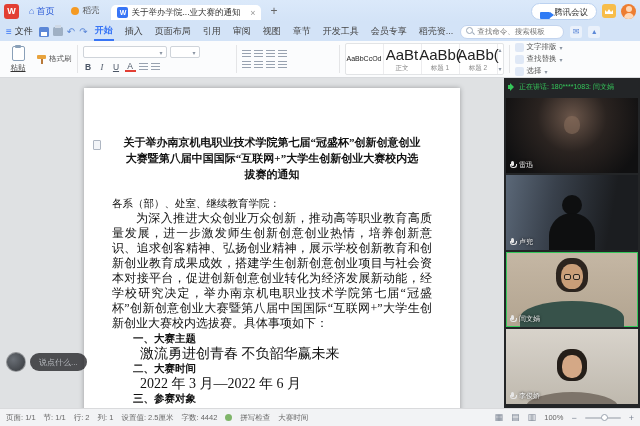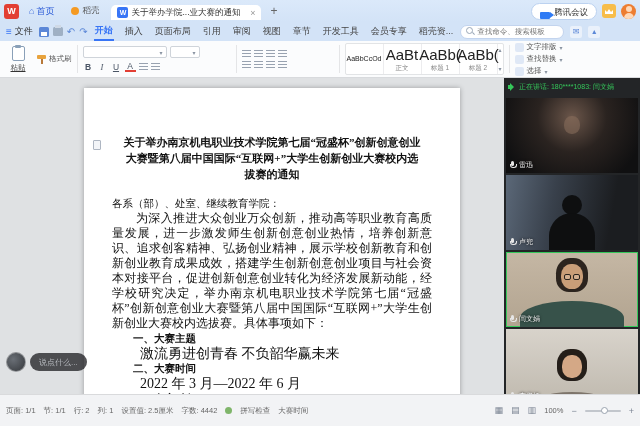--- a/index.html
+++ b/index.html
@@ -155,21 +155,21 @@
   .t4 .shoulders { bottom:-18px; width:92px; height:30px; background:#7d746a; }
   .t1 .face { top:18px; width:16px; height:18px; background:#8a6f5d; opacity:.55; }
   .plabel { position:absolute; left:3px; bottom:3px; display:flex; align-items:center; gap:3px;
     color:#f2f2f2; font-size:7px; text-shadow:0 0 3px #000; }
   .mic { width:7px; height:8px; position:relative; flex:0 0 auto; }
   .mic::before { content:""; position:absolute; left:2px; top:0; width:3px; height:5px; background:#e6e6e6; border-radius:1.5px; }
   .mic::after { content:""; position:absolute; left:0.5px; top:3px; width:5px; height:3px;
     border:1px solid #e6e6e6; border-top:none; border-radius:0 0 3px 3px; }
 
   
-  .statusbar { position:absolute; left:0; right:0; bottom:0; height:32px; background:#f2f3f5;
+  .statusbar { position:absolute; left:0; right:0; bottom:0; height:18px; background:#f2f3f5;
     border-top:1px solid #d9dadc; display:flex; align-items:center; gap:8px; padding:0 6px;
     font-size:7.5px; color:#666; }
   .sspacer { flex:1; }
   .viewic { color:#7d8694; font-size:9px; line-height:9px; }
   .zoomtrack { width:36px; height:2px; background:#c2c6cc; border-radius:1px; position:relative; }
   .zoomthumb { position:absolute; left:16px; top:-2.5px; width:7px; height:7px; border-radius:50%;
     background:#fff; border:1px solid #9aa3af; }
   .zbtn { color:#7d8694; font-size:9px; }
   .schk { width:7px; height:7px; border-radius:50%; background:#7fb56a; display:inline-block; }
 </style>

